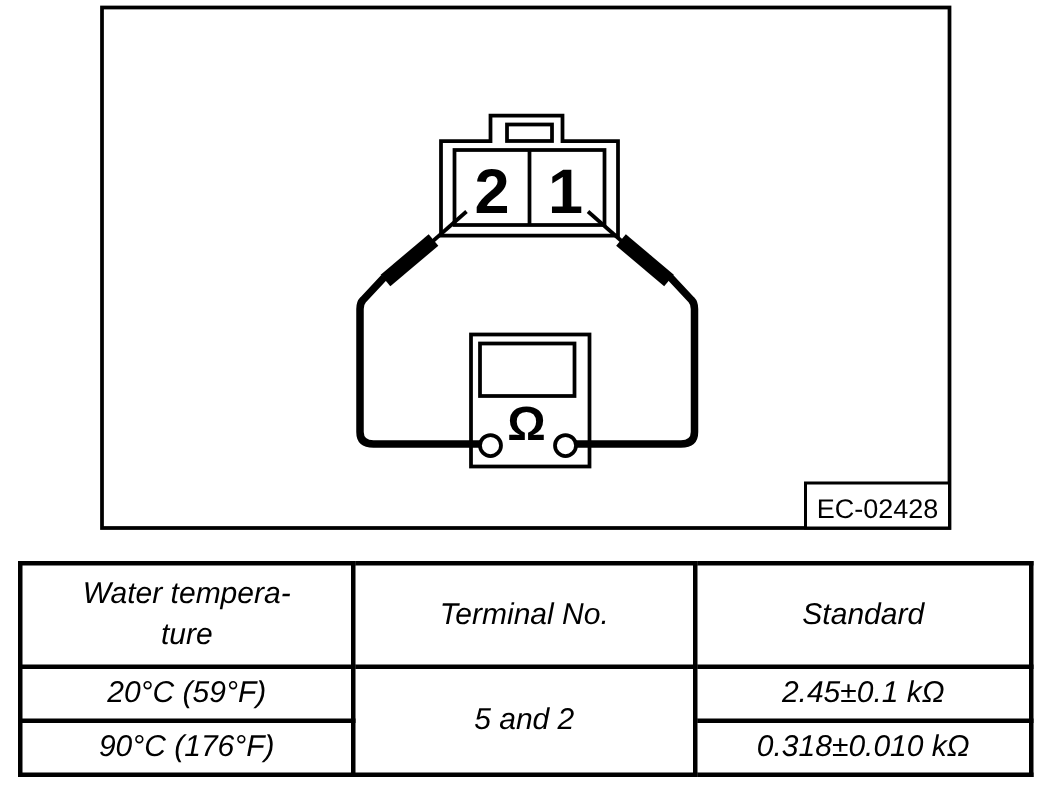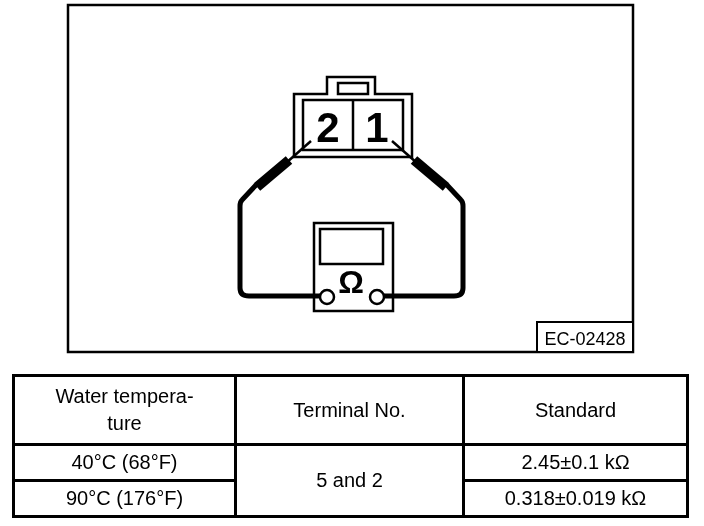--- a/index.html
+++ b/index.html
@@ -21,20 +21,21 @@
     top: 0;
   }
   .spec-table {
     position: absolute;
     left: 12px;
     top: 374px;
     width: 541px;
     border-collapse: collapse;
     table-layout: fixed;
     background: #ffffff;
+    font-style: italic;
   }
   .spec-table td {
     border: 3px solid #000000;
     text-align: center;
     vertical-align: middle;
     font-size: 20px;
     line-height: 1.35;
     color: #000000;
     padding: 0;
     background: #ffffff;
@@ -96,24 +97,24 @@
       <col style="width:224px">
     </colgroup>
     <tbody>
       <tr class="header-row">
         <td class="wrap-hyphen">Water tempera-
 ture</td>
         <td>Terminal No.</td>
         <td>Standard</td>
       </tr>
       <tr class="data-row">
-        <td>40°C (68°F)</td>
+        <td>20°C (59°F)</td>
         <td rowspan="2">5 and 2</td>
         <td>2.45±0.1 kΩ</td>
       </tr>
       <tr class="data-row">
         <td>90°C (176°F)</td>
-        <td>0.318±0.019 kΩ</td>
+        <td>0.318±0.010 kΩ</td>
       </tr>
     </tbody>
   </table>
 
 </div>
 
 </body></html>

